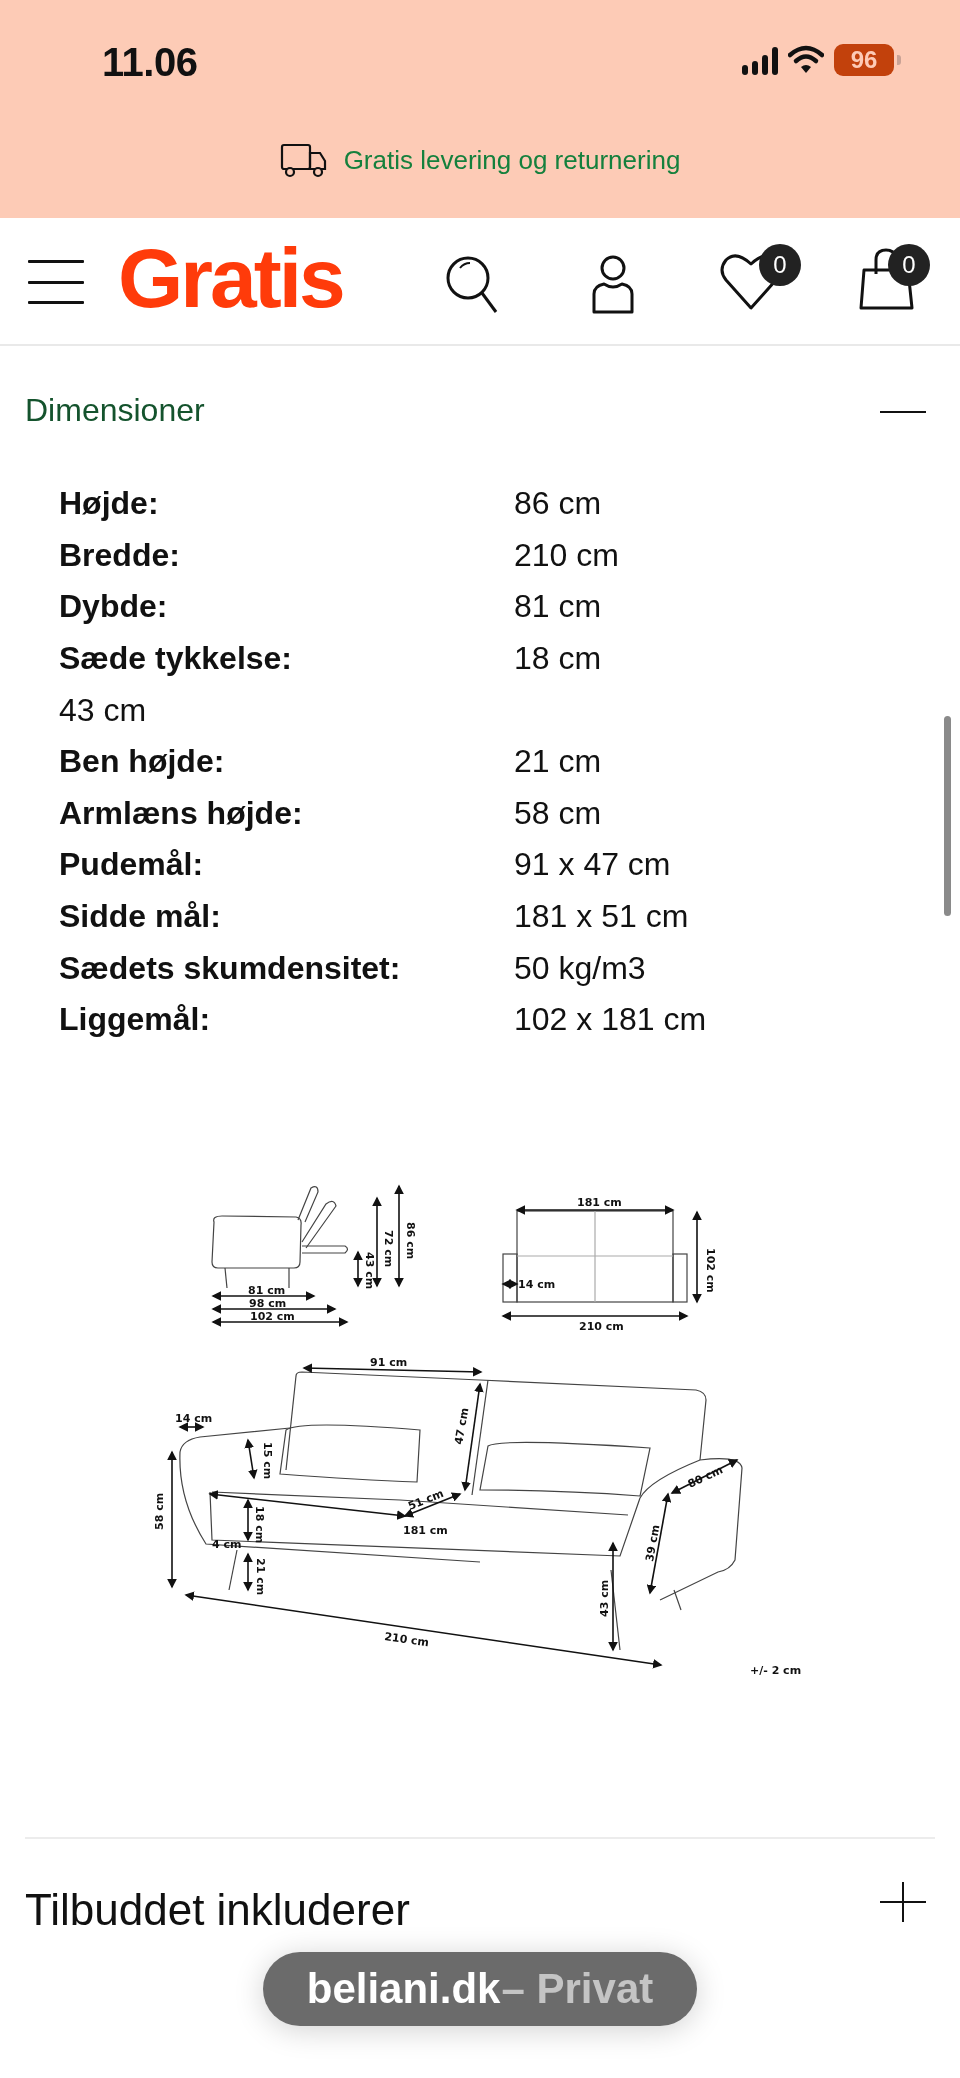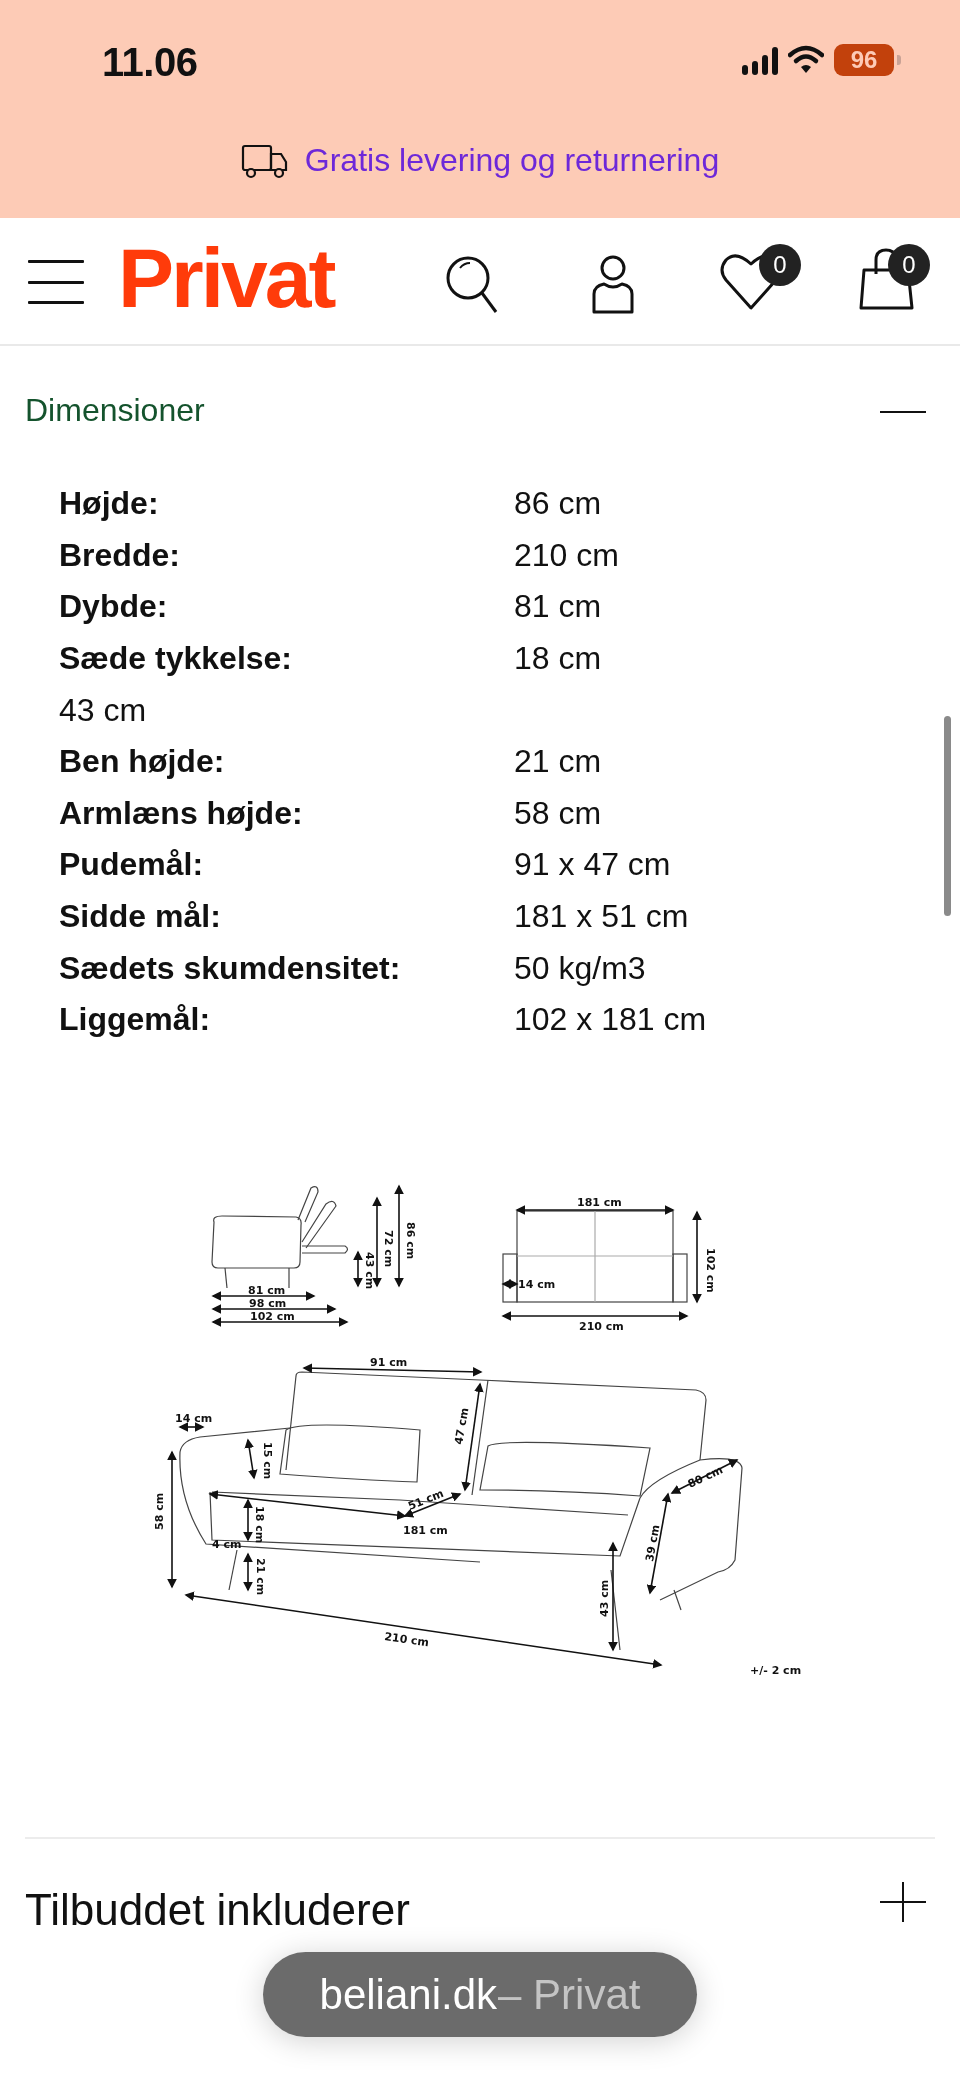--- a/index.html
+++ b/index.html
@@ -7,21 +7,21 @@
   body { font-family: "Liberation Sans", "DejaVu Sans", sans-serif; color: #111; position: relative; }
 
   .topband { position: absolute; left: 0; top: 0; width: 960px; height: 218px; background: #fdcbb6; }
   .status-time { position: absolute; left: 102px; top: 40px; font-size: 40px; font-weight: 700; letter-spacing: -0.5px; color: #111; }
   .status-icons { position: absolute; right: 66px; top: 44px; display: flex; align-items: center; gap: 10px; }
   .signal { display: flex; align-items: flex-end; gap: 4px; height: 30px; position: relative; }
   .signal span { display: block; width: 6px; background: #111; border-radius: 3px; }
   .battery { position: relative; width: 60px; height: 32px; background: #c2410c; border-radius: 9px; color: #fdcbb6; font-weight: 700; font-size: 24px; display: flex; align-items: center; justify-content: center; }
   .battery::after { content: ""; position: absolute; right: -7px; top: 11px; width: 4px; height: 10px; background: #c9a295; border-radius: 0 3px 3px 0; }
 
-  .promo { position: absolute; left: 0; top: 142px; width: 960px; display: flex; justify-content: center; align-items: center; gap: 16px; font-size: 32px; color: #6d28d9; }
+  .promo { position: absolute; left: 0; top: 142px; width: 960px; display: flex; justify-content: center; align-items: center; gap: 16px; font-size: 26px; color: #15803d; }
 
   .navbar { position: absolute; left: 0; top: 218px; width: 960px; height: 128px; background: #fff; border-bottom: 2px solid #e9e9e9; }
   .hamburger { position: absolute; left: 28px; top: 42px; width: 56px; height: 44px; display: flex; flex-direction: column; justify-content: space-between; }
   .hamburger span { display: block; height: 3px; background: #111; border-radius: 1px; }
   .logo { position: absolute; left: 118px; top: 12px; font-size: 84px; font-weight: 700; color: #ff3b0a; letter-spacing: -3px; font-family: "Liberation Sans", sans-serif; }
   .nav-icon { position: absolute; top: 30px; width: 70px; height: 70px; }
   .badge { position: absolute; width: 42px; height: 42px; border-radius: 50%; background: #222; color: #fff; font-size: 24px; display: flex; align-items: center; justify-content: center; }
 
   .section-title { position: absolute; left: 25px; top: 392px; font-size: 32px; color: #14532d; font-weight: 400; }
   .collapse-icon { position: absolute; left: 880px; top: 411px; width: 46px; height: 2px; background: #111; }
@@ -34,21 +34,21 @@
   .scrollbar { position: absolute; left: 944px; top: 716px; width: 7px; height: 200px; background: #8a8a8a; border-radius: 4px; }
 
   .diagram { position: absolute; left: 140px; top: 1170px; width: 680px; height: 520px; }
 
   .divider { position: absolute; left: 25px; top: 1837px; width: 910px; height: 2px; background: #ececec; }
   .section2-title { position: absolute; left: 25px; top: 1885px; font-size: 44px; color: #111; height: 42px; overflow: hidden; }
   .expand-icon { position: absolute; left: 880px; top: 1882px; width: 46px; height: 40px; }
   .expand-icon::before { content: ""; position: absolute; left: 0; top: 19px; width: 46px; height: 2px; background: #111; }
   .expand-icon::after { content: ""; position: absolute; left: 22px; top: 0; width: 2px; height: 40px; background: #111; }
 
-  .url-pill { position: absolute; left: 263px; top: 1952px; width: 434px; height: 85px; background: #6b6b6b; border-radius: 45px; display: flex; align-items: center; justify-content: center; font-size: 42px; font-weight: 400; box-shadow: 0 4px 30px rgba(0,0,0,0.18); }
+  .url-pill { position: absolute; left: 263px; top: 1952px; width: 434px; height: 74px; background: #6b6b6b; border-radius: 45px; display: flex; align-items: center; justify-content: center; font-size: 42px; font-weight: 700; box-shadow: 0 4px 30px rgba(0,0,0,0.18); }
   .url-host { color: #fff; }
   .url-mode { color: #c4c4c4; margin-left: 1px; }
 </style>
 </head>
 <body>
 
 <div class="topband"></div>
 
 <div class="status-time">11.06</div>
 <div class="status-icons">
@@ -75,21 +75,21 @@
   </svg>
   <span>Gratis levering og returnering</span>
 </div>
 
 <div class="navbar">
   <div class="hamburger">
       <span></span>
       <span></span>
       <span></span>
     </div>
-  <div class="logo">Privat</div>
+  <div class="logo">Gratis</div>
 
   <svg class="nav-icon" style="left:438px" viewBox="0 0 70 70">
     <circle cx="30" cy="30" r="20" fill="none" stroke="#111" stroke-width="3"></circle>
     <path d="M22 20 Q26 15 32 15" fill="none" stroke="#111" stroke-width="2"></path>
     <line x1="44" y1="45" x2="58" y2="64" stroke="#111" stroke-width="3"></line>
   </svg>
 
   <svg class="nav-icon" style="left:578px" viewBox="0 0 70 70">
     <circle cx="35" cy="20" r="11" fill="none" stroke="#111" stroke-width="3"></circle>
     <path d="M16 64 V46 Q16 38 26 36 Q35 42 44 36 Q54 38 54 46 V64 Z" fill="none" stroke="#111" stroke-width="3" stroke-linejoin="round"></path>

